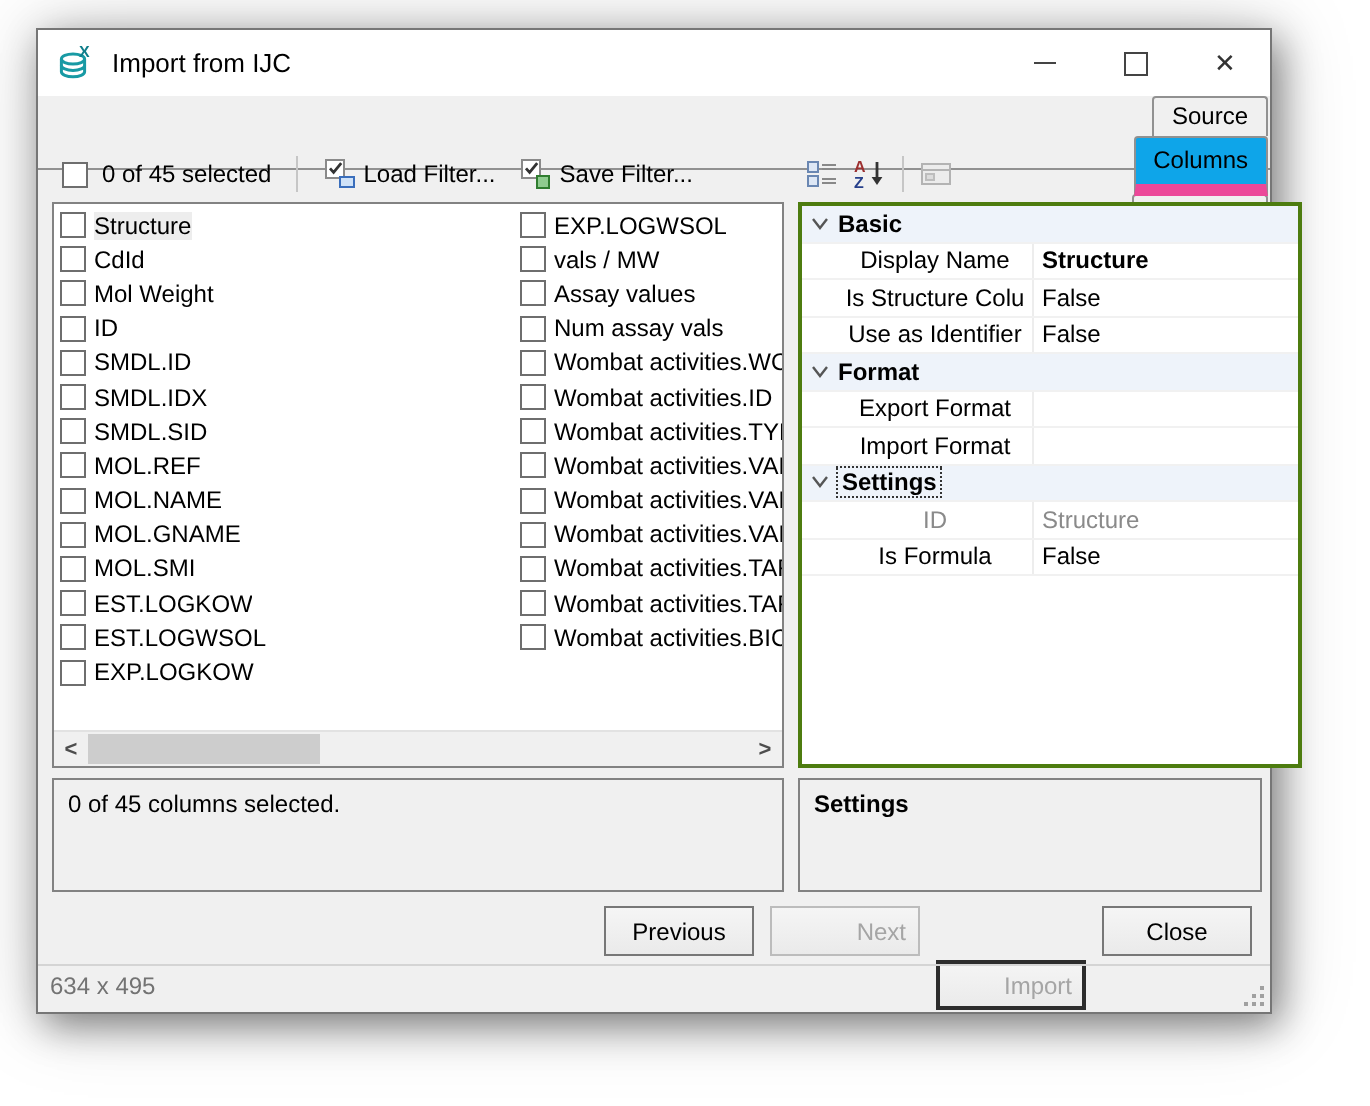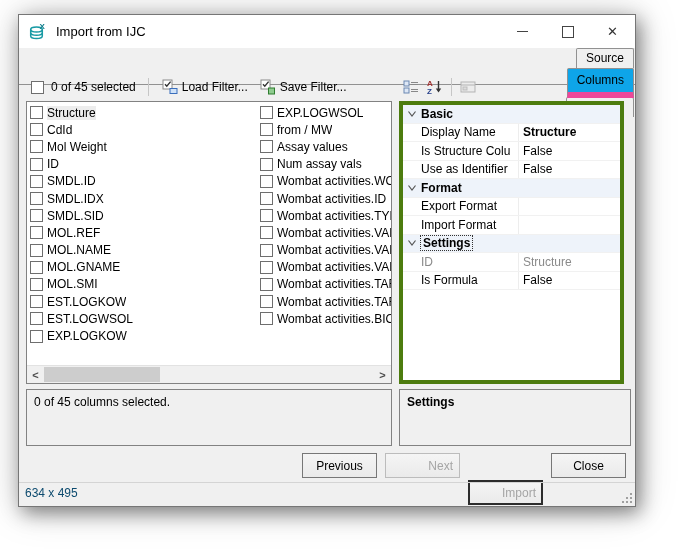--- a/index.html
+++ b/index.html
@@ -47,41 +47,41 @@
   .harrow{position:absolute;top:0;width:17px;height:17px;display:flex;align-items:center;justify-content:center;
     font-size:11px;font-weight:bold;color:#4d4d4d;}
   .harrow.left{left:0;} .harrow.right{right:0;}
   .hthumb{position:absolute;left:17px;top:1px;width:116px;height:15px;background:#cdcdcd;}
   
   .sumbox{position:absolute;left:7px;top:374px;width:366px;height:57px;border:1px solid #828282;
     background:#f0f0f0;box-sizing:border-box;font-size:12px;padding:5px 7px;}
   .setbox{position:absolute;left:380px;top:374px;width:232px;height:57px;border:1px solid #828282;
     background:#f0f0f0;box-sizing:border-box;font-size:12px;font-weight:bold;padding:5px 7px;}
   
-  .gridpanel{position:absolute;left:380px;top:86px;width:225px;height:283px;background:#ffffff;
-    border:4px solid #4d7c0f;box-sizing:border-box;overflow:hidden;}
+  .gridpanel{position:absolute;left:380px;top:86px;width:252px;height:283px;background:#ffffff;
+    border:2px solid #4d7c0f;box-sizing:border-box;overflow:hidden;text-align:center;}
   .prow{height:17.5px;display:flex;align-items:center;font-size:12px;border-bottom:1px solid #f1f1f1;}
   .prow.cat{background:#eef3fa;font-weight:bold;}
   .prow .chev{width:18px;flex:0 0 auto;display:flex;align-items:center;justify-content:center;color:#555;}
   .prow .pname{width:97px;flex:0 0 auto;overflow:hidden;white-space:nowrap;margin-left:18px;}
   .prow.cat .pname{margin-left:0;width:auto;}
   .prow .pval{flex:1;overflow:hidden;white-space:nowrap;border-left:1px solid #ededed;padding-left:4px;height:100%;
     display:flex;align-items:center;}
   .prow .pval.bold{font-weight:bold;}
   .prow.muted .pname,.prow.muted .pval{color:#8a8a8a;}
   .prow.cat .catlabel.focused{outline:1px dotted #333;padding:0 2px;}
   
   .btnrow{position:absolute;right:9px;top:438px;display:flex;gap:8px;}
   .btn{width:75px;height:25px;font-size:12px;font-family:"Liberation Sans",sans-serif;
     background:linear-gradient(#f5f5f5,#eaeaea);border:1px solid #777777;color:#000;box-sizing:border-box;}
   .btn.disabled{border-color:#bcbcbc;color:#a5a5a5;text-align:right;}
   .btn.default{border:1px solid #2c2c2c;box-shadow:inset 0 0 0 1px #2c2c2c;margin-top:27px;}
   
   .statusbar{position:absolute;left:0;right:0;bottom:0;height:23px;border-top:1px solid #d4d4d4;font-size:12px;}
-  .statusbar .sizetext{position:absolute;left:6px;top:3px;color:#0c4a6e;}
+  .statusbar .sizetext{position:absolute;left:6px;top:3px;color:#737373;}
   .grip{position:absolute;right:2px;bottom:2px;}
 </style>
 </head>
 <body>
 
 <div class="window">
 
   <div class="titlebar">
     <svg class="appicon" viewBox="0 0 20 20">
       <g fill="none" stroke="#189aa4" stroke-width="1.5">
@@ -222,21 +222,21 @@
             <span class="clabel">EXP.LOGKOW</span>
           </div>
         </div>
       <div class="lcol c2">
           <div class="citem">
             <span class="cb"></span>
             <span class="clabel">EXP.LOGWSOL</span>
           </div>
           <div class="citem">
             <span class="cb"></span>
-            <span class="clabel">from / MW</span>
+            <span class="clabel">vals / MW</span>
           </div>
           <div class="citem">
             <span class="cb"></span>
             <span class="clabel">Assay values</span>
           </div>
           <div class="citem">
             <span class="cb"></span>
             <span class="clabel">Num assay vals</span>
           </div>
           <div class="citem">

